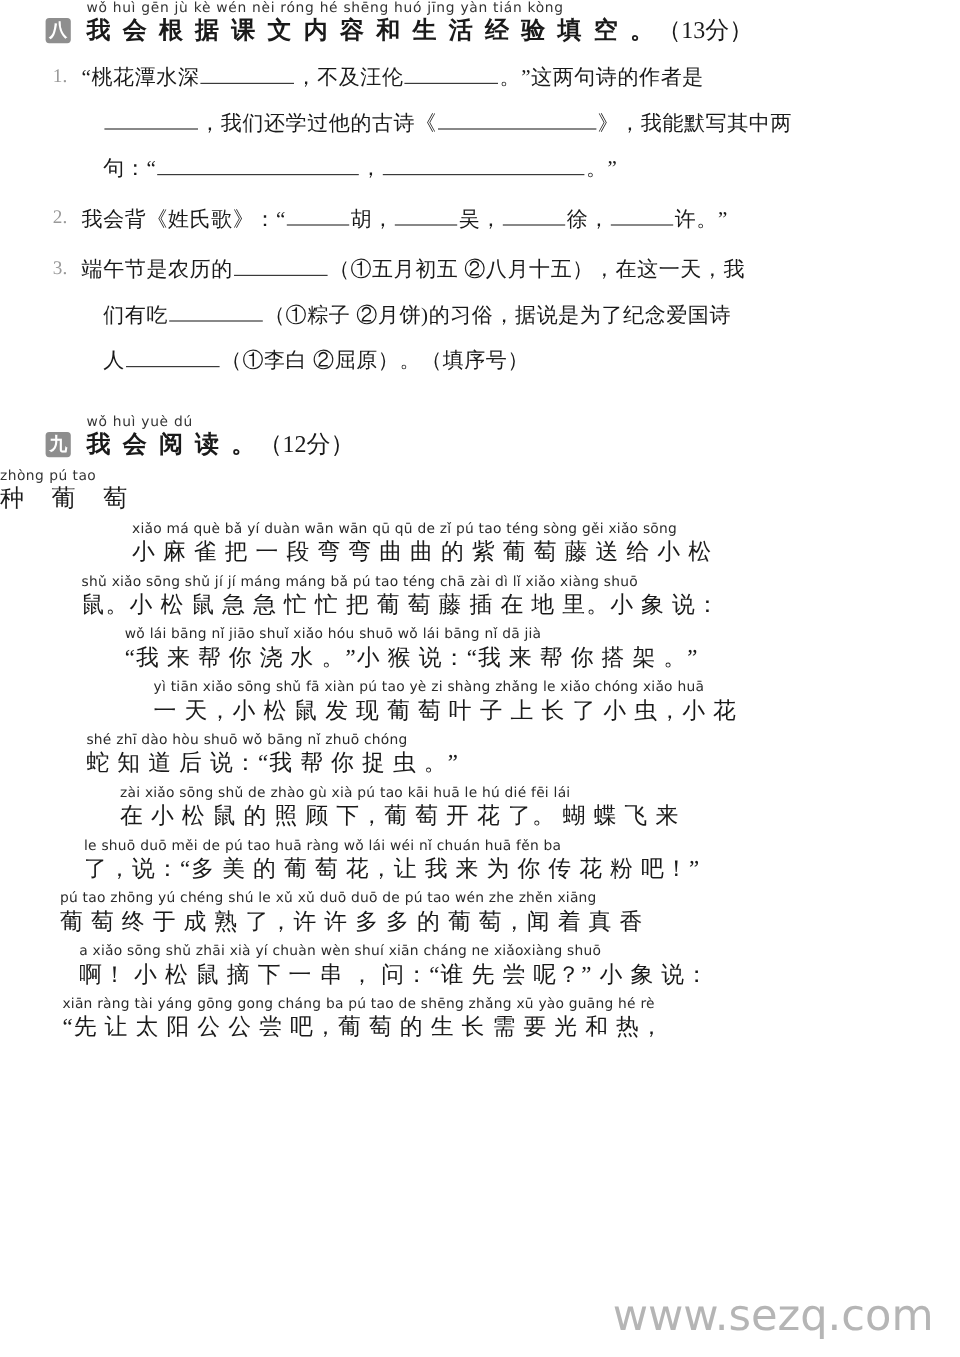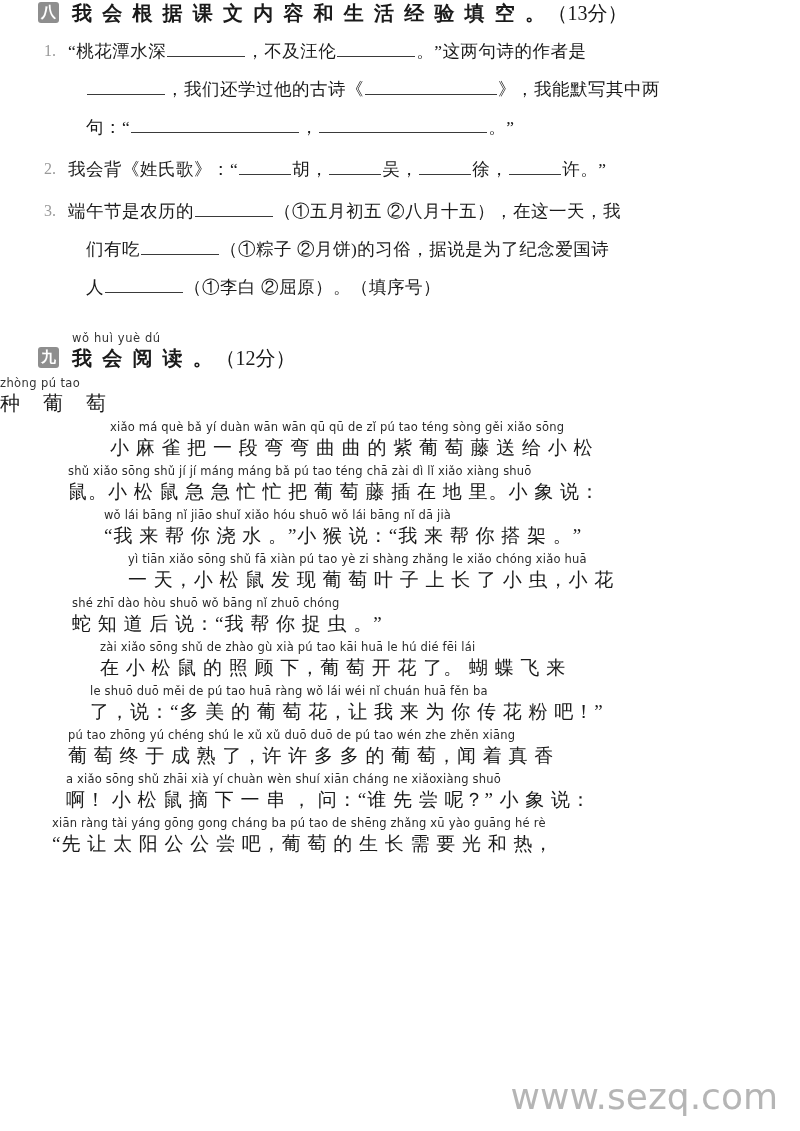--- a/index.html
+++ b/index.html
@@ -147,22 +147,22 @@
     white-space: nowrap;
     letter-spacing: 1px;
   }
   
   .pl-0 { padding-left: 110px; }
   .pl-1 { padding-left: 68px; }
   .pl-2 { padding-left: 104px; }
   .pl-3 { padding-left: 128px; }
   .pl-4 { padding-left: 72px; }
   .pl-5 { padding-left: 100px; }
-  .pl-6 { padding-left: 90px; }
-  .pl-7 { padding-left: 68px; }
+  .pl-6 { padding-left: 70px; }
+  .pl-7 { padding-left: 50px; }
   .pl-8 { padding-left: 66px; }
   .pl-9 { padding-left: 52px; }
 
   
   .watermark {
     position: absolute;
     right: 22px;
     bottom: 14px;
     font-family: "DejaVu Sans", sans-serif;
     font-size: 36px;
@@ -174,20 +174,21 @@
   }
 </style>
 </head>
 <body>
 
 <div class="page">
 
   <div class="section">
     <div class="sec-head">
       <div class="sec-badge">八</div>
+      <div class="sec-py">wǒ huì gēn jù   kè wén nèi róng hé  shēng huó jīng yàn tián kòng</div>
       <div class="sec-title"><span>我 会 根 据 课 文 内 容 和  生  活 经 验 填 空 。</span><span class="score">（13分）</span></div>
     </div>
 
     <div class="qlist">
 
       <div class="q">
         <span class="qnum">1.</span>
         <div class="qline"><span>“桃花潭水深</span><span class="blank b-md"></span><span>，不及汪伦</span><span class="blank b-md"></span><span>。”这两句诗的作者是</span></div>
         <div class="qline indent"><span class="blank b-md"></span><span>，我们还学过他的古诗《</span><span class="blank b-xl"></span><span>》，我能默写其中两</span></div>
         <div class="qline indent"><span>句：“</span><span class="blank b-xxl"></span><span>，</span><span class="blank b-xxl"></span><span>。”</span></div>

